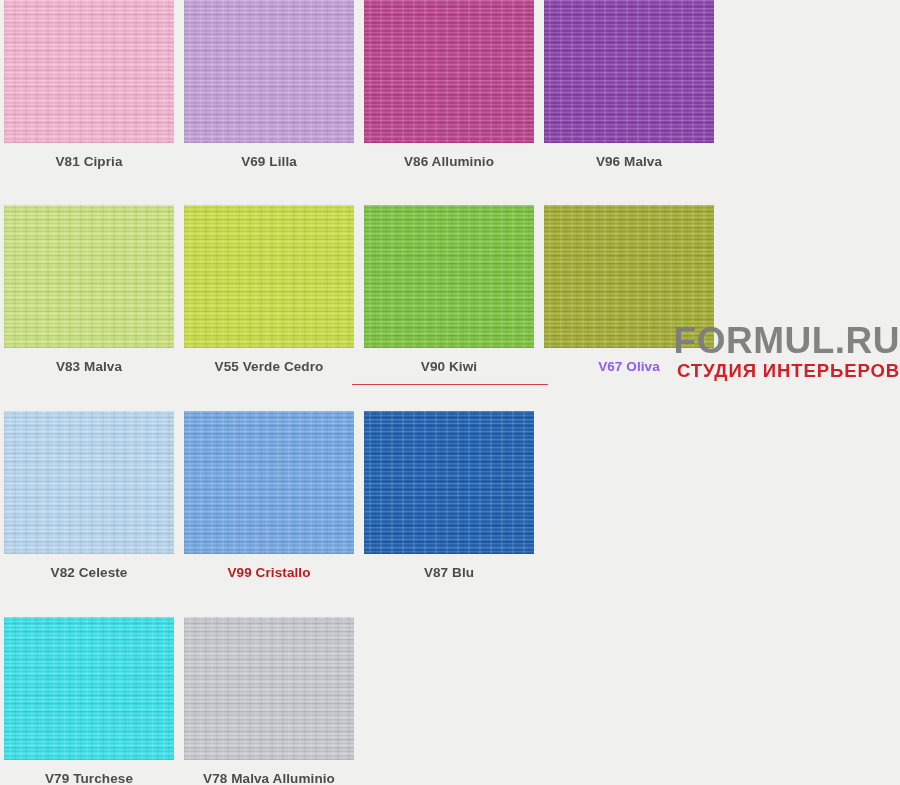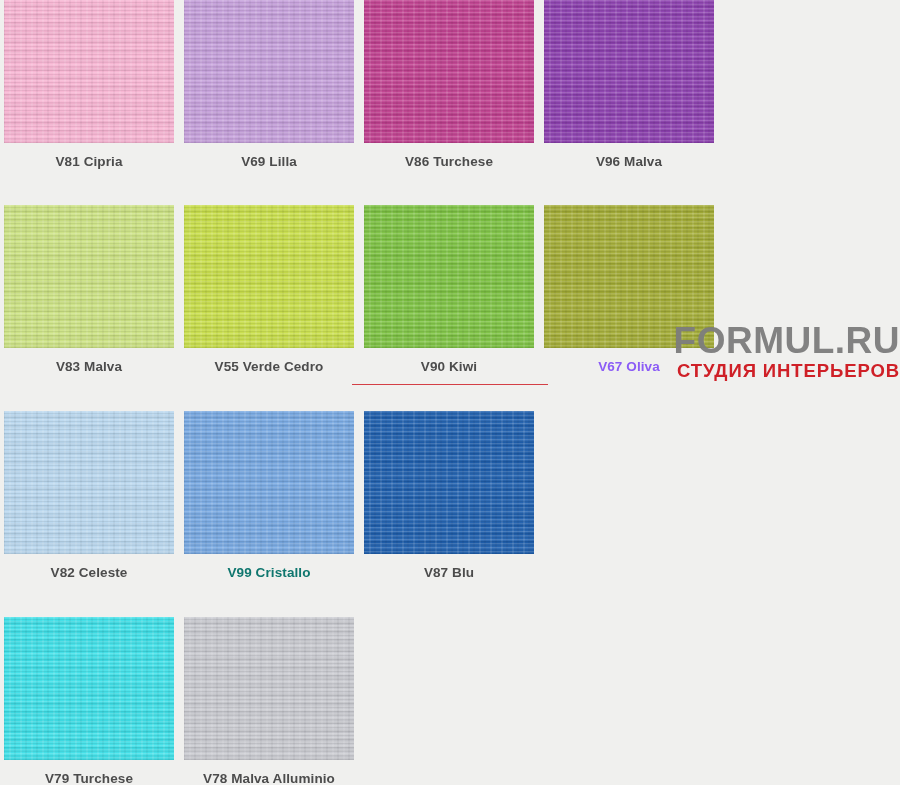--- a/index.html
+++ b/index.html
@@ -151,21 +151,21 @@
     <div class="swatch-cell" style="left: 4px;">
       <div class="swatch-chip" style="background-color: rgb(247, 180, 210);"></div>
       <div class="swatch-label" style="color: rgb(76, 76, 76);">V81 Cipria</div>
     </div>
     <div class="swatch-cell" style="left: 184px;">
       <div class="swatch-chip" style="background-color: rgb(196, 159, 218);"></div>
       <div class="swatch-label" style="color: rgb(76, 76, 76);">V69 Lilla</div>
     </div>
     <div class="swatch-cell" style="left: 364px;">
       <div class="swatch-chip" style="background-color: rgb(191, 63, 142);"></div>
-      <div class="swatch-label" style="color: rgb(76, 76, 76);">V86 Turchese</div>
+      <div class="swatch-label" style="color: rgb(76, 76, 76);">V86 Alluminio</div>
     </div>
     <div class="swatch-cell" style="left: 544px;">
       <div class="swatch-chip" style="background-color: rgb(139, 63, 174);"></div>
       <div class="swatch-label" style="color: rgb(76, 76, 76);">V96 Malva</div>
     </div>
   </div>
 
   <div class="swatch-row row-2">
     <div class="swatch-cell" style="left: 4px;">
       <div class="swatch-chip" style="background-color: rgb(203, 225, 131);"></div>
@@ -185,21 +185,21 @@
     </div>
   </div>
 
   <div class="swatch-row row-3">
     <div class="swatch-cell" style="left: 4px;">
       <div class="swatch-chip" style="background-color: rgb(185, 215, 238);"></div>
       <div class="swatch-label" style="color: rgb(76, 76, 76);">V82 Celeste</div>
     </div>
     <div class="swatch-cell" style="left: 184px;">
       <div class="swatch-chip" style="background-color: rgb(118, 167, 224);"></div>
-      <div class="swatch-label" style="color: #0f766e;">V99 Cristallo</div>
+      <div class="swatch-label" style="color: #b91c1c;">V99 Cristallo</div>
     </div>
     <div class="swatch-cell" style="left: 364px;">
       <div class="swatch-chip" style="background-color: rgb(31, 95, 173);"></div>
       <div class="swatch-label" style="color: rgb(76, 76, 76);">V87 Blu</div>
     </div>
   </div>
 
   <div class="swatch-row row-4">
     <div class="swatch-cell" style="left: 4px;">
       <div class="swatch-chip" style="background-color: rgb(63, 223, 231);"></div>

